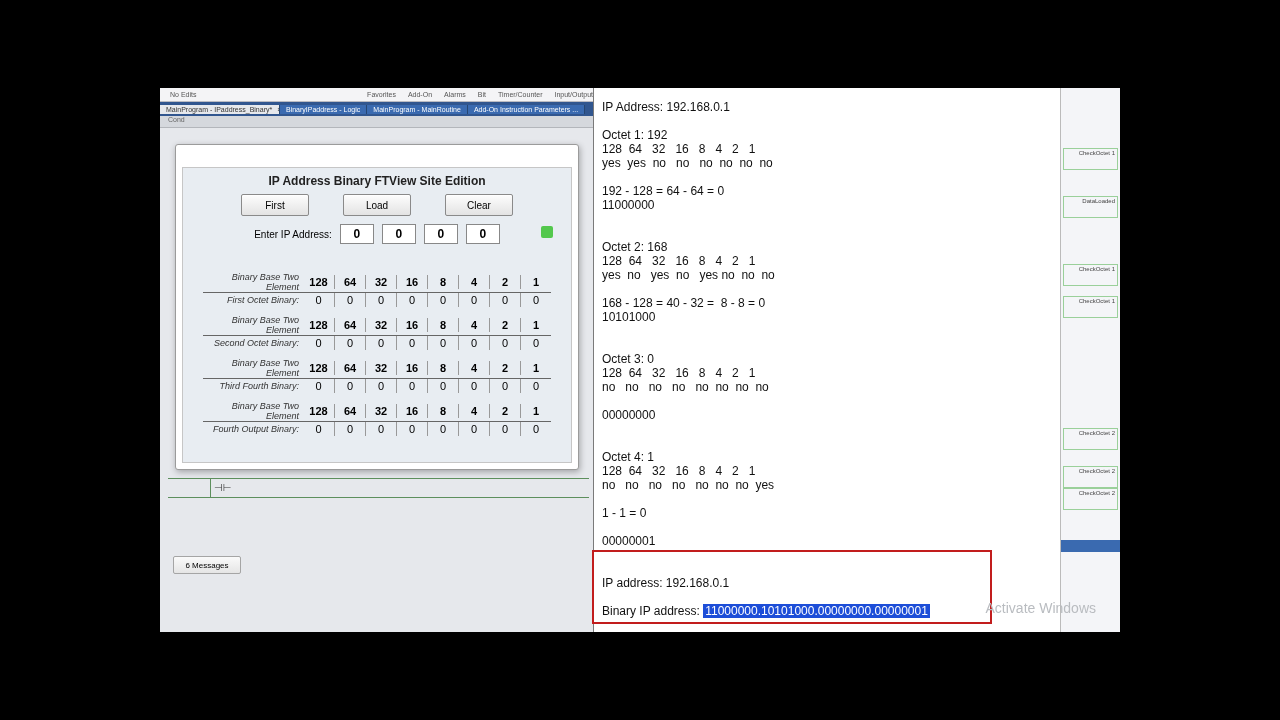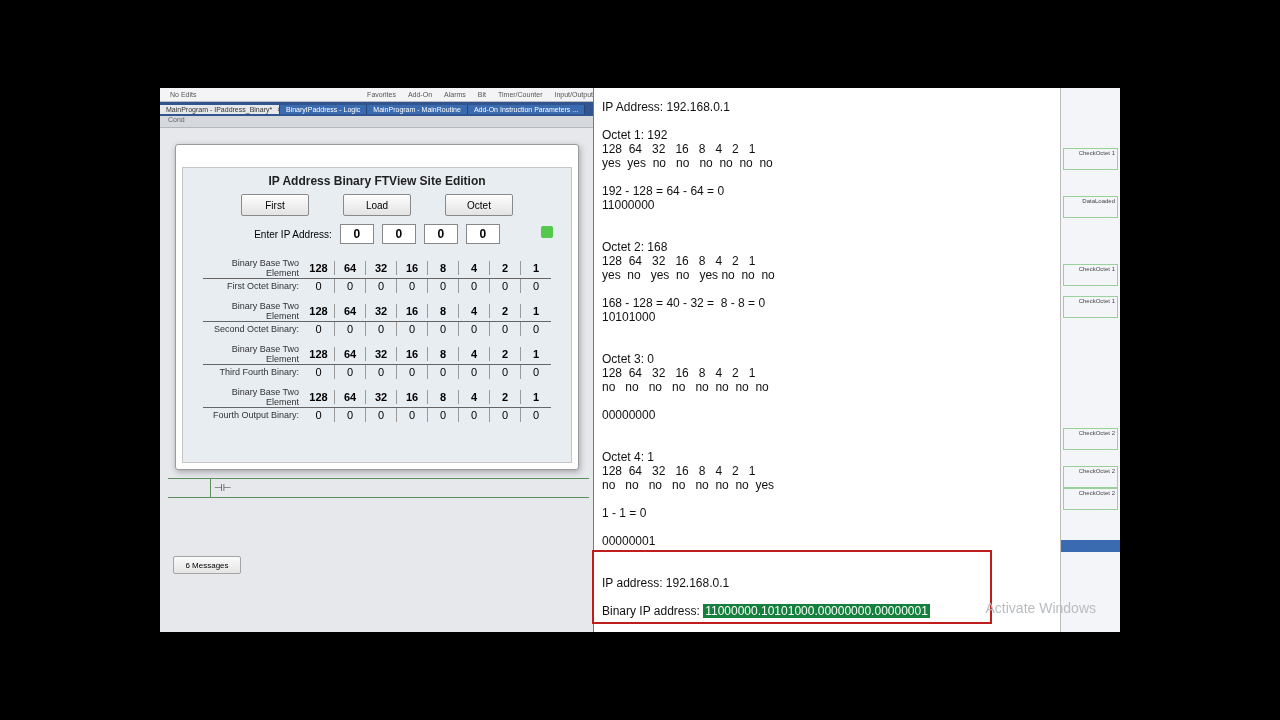--- a/index.html
+++ b/index.html
@@ -81,35 +81,35 @@
   }
   .btn-row { display:flex; justify-content:center; gap:34px; margin-bottom:8px; }
   .btn3d {
     width:68px; height:22px;
     background:linear-gradient(#fdfdfd,#e3e3e3);
     border:1px solid #8a8a8a; border-radius:2px;
     font-size:10px;
     display:flex; align-items:center; justify-content:center;
     box-shadow:inset 0 1px 0 #fff;
   }
-  .ip-row { display:flex; align-items:center; justify-content:center; gap:8px; font-size:10px; margin-bottom:14px; position:relative; }
+  .ip-row { display:flex; align-items:center; justify-content:center; gap:8px; font-size:10px; margin-bottom:28px; position:relative; }
   .ip-cell {
     width:34px; height:20px; border:1px solid #888; background:#fff;
     display:flex; align-items:center; justify-content:center;
     font-weight:bold; font-size:12px;
   }
   .green-dot {
     position:absolute; right:-2px; top:2px;
     width:12px; height:12px; background:#53c84d; border-radius:2px;
   }
   .bingroup {
     font-size:9.5px; margin-bottom:8px;
   }
   .binrow { display:flex; align-items:center; }
-  .binrow .lab { width:122px; text-align:right; padding-right:4px; color:#333; font-size:9px; }
+  .binrow .lab { width:122px; text-align:right; padding-right:4px; color:#333; font-size:9px;font-style:italic; }
   .bincells { display:flex; }
   .bincells div {
     width:31px; text-align:center;
     border-left:1px solid #999;
     font-weight:bold;
     font-size:11px;
     padding:1px 0;
   }
   .bincells div:first-child { border-left:none; }
   .binrow.vals .bincells div { font-weight:normal; }
@@ -143,21 +143,21 @@
     font-family: Liberation Sans, sans-serif;
     font-size:12px; color:#111;
     white-space:pre; overflow:hidden;
   }
   .redbox {
     position:absolute;
     left:432px; top:462px; width:400px; height:74px;
     border:2px solid #c21d1d;
   }
   .binhighlight {
-    background:#15803d; color:#fff;
+    background:#1d4ed8; color:#fff;
     padding:0 2px;
   }
   .watermark {
     position:absolute; right:24px; bottom:16px;
     font-size:14px; color:#b9bcc0;
   }
   
   .peek-right {
     position:absolute; right:0; top:0; width:60px; height:544px;
     border-left:1px solid #bbb; background:#f4f5f8;
@@ -203,21 +203,21 @@
     </div>
     <div class="shelf">Cond</div>
 
     <div class="ft-window">
       <div class="ft-body">
         <div class="ft-title">IP Address Binary FTView Site Edition</div>
 
         <div class="btn-row">
           <div class="btn3d">First</div>
           <div class="btn3d">Load</div>
-          <div class="btn3d">Octet</div>
+          <div class="btn3d">Clear</div>
         </div>
 
         <div class="ip-row">
           <span>Enter IP Address:</span>
           <div class="ip-cell">0</div>
           <div class="ip-cell">0</div>
           <div class="ip-cell">0</div>
           <div class="ip-cell">0</div>
           <span class="green-dot"></span>
         </div>

